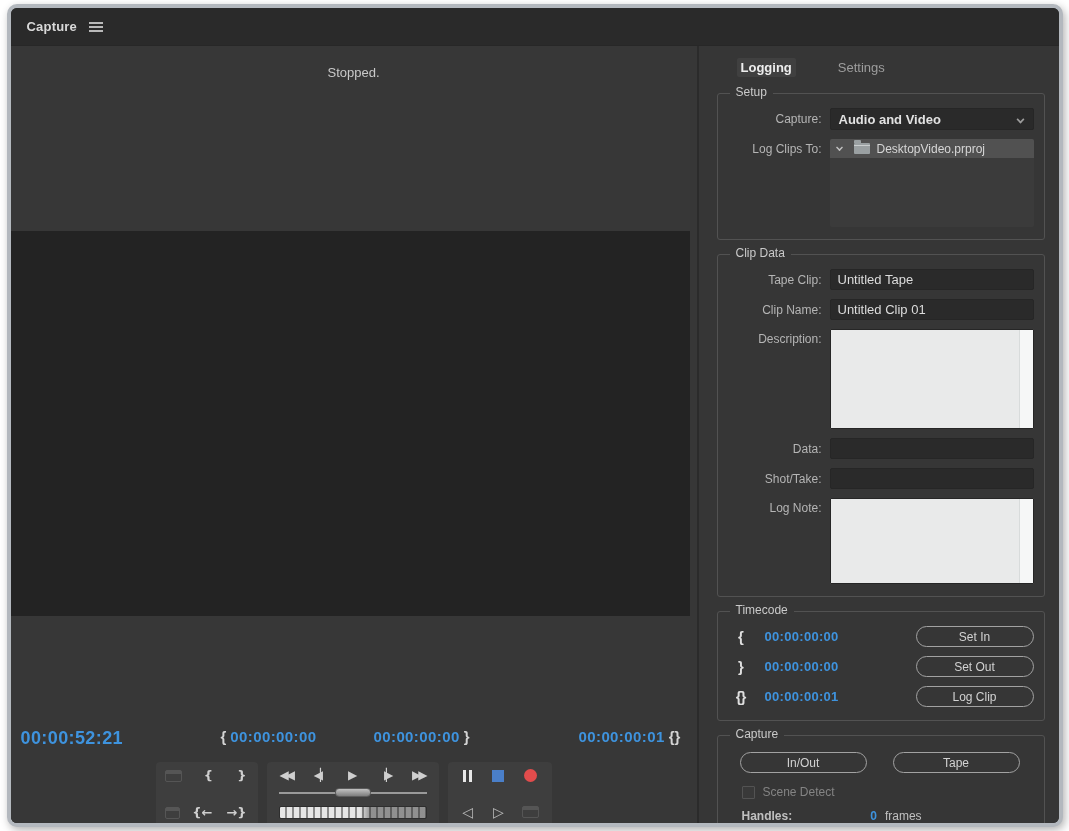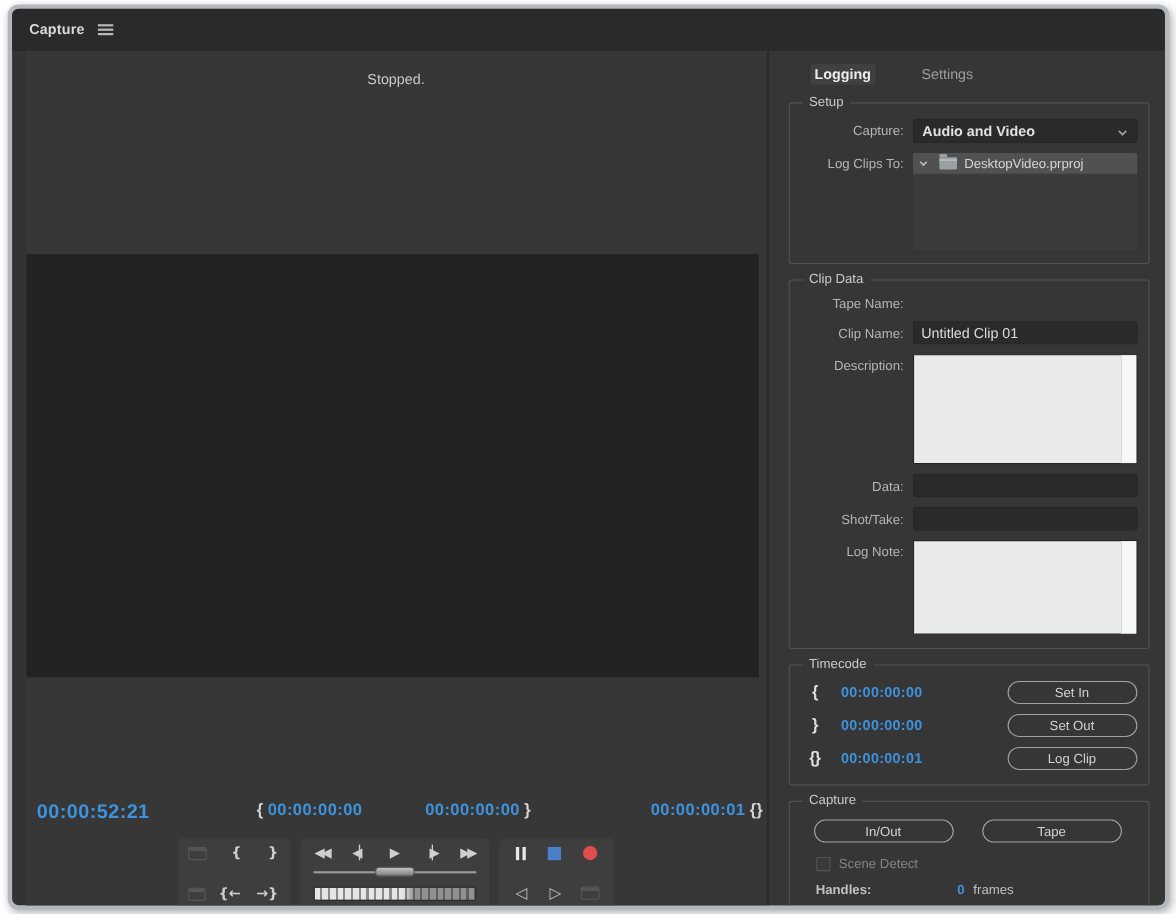--- a/index.html
+++ b/index.html
@@ -14,21 +14,21 @@
 
   
   .header {
     height:38px; background:#2a2a2a; display:flex; align-items:center;
     padding-left:16px; gap:12px; border-bottom:1px solid #272727;
   }
   .header .title { color:#d9d9d9; font-size:13px; font-weight:bold; letter-spacing:.2px; }
   .menu-icon { display:inline-block; width:14px; }
   .menu-icon i { display:block; height:2px; background:#b9b9b9; margin:2px 0; }
 
-  .main { display:flex; height:784px;padding-left:13px; }
+  .main { display:flex; height:784px; }
 
   
   .left-col { flex:1; display:flex; flex-direction:column; background:#373737; }
   .status-zone { height:185px; padding-top:17px; text-align:center; }
   .status-text { color:#c9c9c9; font-size:13px; }
   .video-preview { height:385px; background:#232323; margin-right:7px; }
   .bottom-zone { flex:1; position:relative; background:#373737; }
 
   .tc-row { position:absolute; top:112px; left:0; right:0; height:22px; }
   .tc { font-weight:bold; color:#3e93de; letter-spacing:.4px; white-space:nowrap; }
@@ -259,21 +259,22 @@
               <span class="folder-icon"></span>
               <span class="tree-label">DesktopVideo.prproj</span>
             </div>
           </div>
         </div>
       </div>
 
       <div class="group">
         <span class="legend">Clip Data</span>
         <div class="form-row">
-          <span class="label">Tape Name:</span>
+          <span class="label">Tape Clip:</span>
+          <input class="dark-input" value="Untitled Tape" style="">
         </div>
         <div class="form-row">
           <span class="label">Clip Name:</span>
           <input class="dark-input" value="Untitled Clip 01" style="">
         </div>
         <div class="form-row top">
           <span class="label top-pad">Description:</span>
           <div class="white-area desc-h"></div>
         </div>
         <div class="form-row">

